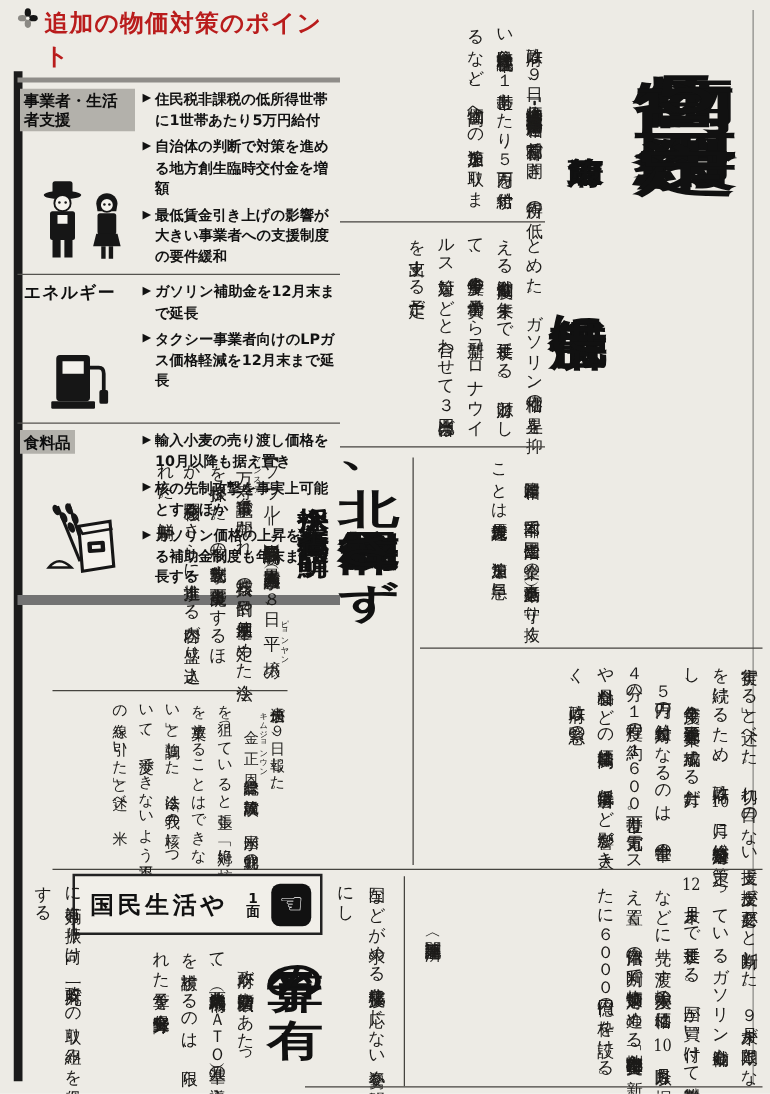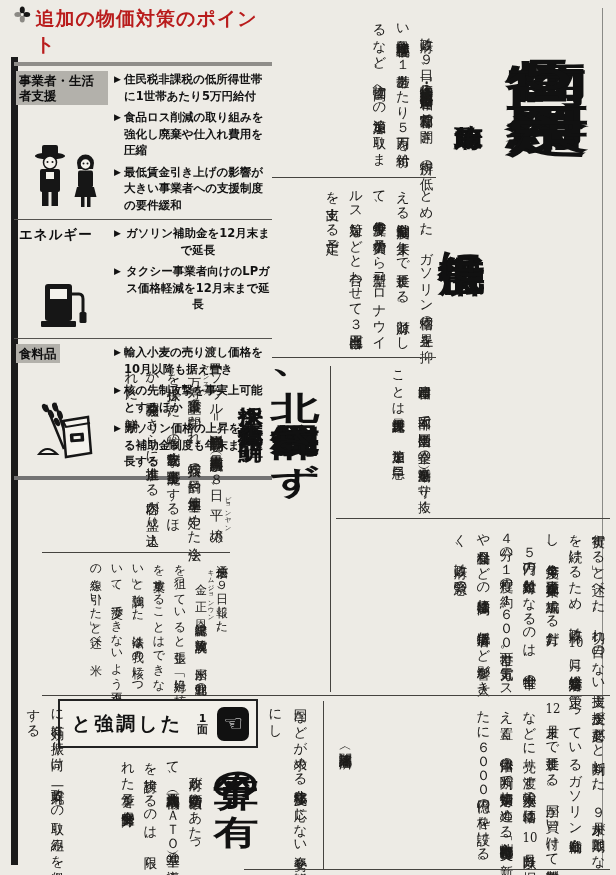--- a/index.html
+++ b/index.html
@@ -30,21 +30,21 @@
   
   .hr,.vr{position:absolute;background:#45433f;}
   .hr{height:1px;}
   .vr{width:1px;}
   .leftbar{position:absolute;left:11px;top:57px;width:7px;height:808px;background:#1b1b1b;}
   
   .infobox{position:absolute;left:14px;top:6px;width:258px;font-family:"DejaVu Sans","Liberation Sans",sans-serif;}
   .ib-title{display:flex;align-items:flex-start;gap:5px;font-weight:bold;font-size:19px;letter-spacing:1px;color:#b91c1c;}
   .ib-title-rule{height:4px;background:#8f8d89;margin-top:4px;}
   .ib-row{display:flex;border-bottom:1px solid #55534f;padding:5px 0 6px 2px;}
-  .ib-row.last{border-bottom:4px solid #737373;}
+  .ib-row.last{border-bottom:8px solid #737373;}
   .ib-left{width:98px;flex:none;display:flex;flex-direction:column;align-items:flex-start;gap:30px;}
   .ib-label{background:#b3b1ab;color:#0e0e0e;font-weight:bold;font-size:12.5px;line-height:15px;padding:2px 3px;letter-spacing:0;}
   .ib-label.nobg{background:transparent;font-size:13.5px;letter-spacing:1px;}
   .ib-icon{margin:6px auto 0 auto;}
   .ib-items{flex:1;display:flex;flex-direction:column;gap:5px;}
   .ib-item{display:flex;gap:3px;font-weight:600;font-size:11.5px;line-height:16.5px;letter-spacing:0;color:#121212;}
   .ib-item .bullet{flex:none;font-size:9px;line-height:16px;color:#111;}
   
   .refbox{
     position:absolute;left:58px;top:699px;width:200px;height:49px;
@@ -106,30 +106,30 @@
           <rect x="59" y="56" width="3.5" height="10" class="ink"></rect>
         </svg>
       </div>
       <div class="ib-items">
         <div class="ib-item">
             <span class="bullet">▶</span>
             <span>住民税非課税の低所得世帯に1世帯あたり5万円給付</span>
           </div>
         <div class="ib-item">
             <span class="bullet">▶</span>
-            <span>食品ロス削減の取り組みを強化し廃棄や仕入れ費用を圧縮</span>
+            <span>自治体の判断で対策を進める地方創生臨時交付金を増額</span>
           </div>
         <div class="ib-item">
             <span class="bullet">▶</span>
             <span>最低賃金引き上げの影響が大きい事業者への支援制度の要件緩和</span>
           </div>
       </div>
     </div>
 
-    <div class="ib-row" style="min-height:80px;text-align:center;">
+    <div class="ib-row" style="min-height:80px;">
       <div class="ib-left">
         <span class="ib-label nobg">エネルギー</span>
         <svg class="ib-icon" width="50" height="52" viewBox="0 0 50 52">
           <rect x="5" y="4" width="27" height="37" rx="3" class="ink"></rect>
           <rect x="10" y="9" width="17" height="10" class="paper"></rect>
           <rect x="1" y="41" width="35" height="6" rx="1" class="ink"></rect>
           <path d="M32 14 h7 c3 0 4 2 4 5 v14" fill="none" stroke="#161616" stroke-width="3"></path>
           <rect x="39.5" y="32" width="7" height="11" rx="1.5" class="ink"></rect>
         </svg>
       </div>
@@ -203,20 +203,20 @@
   <div class="vtext" style="left:42px;top:556px;width:190px;height:137px;line-height:21px;font-size:12px;">央通信が９日、報じた。<br>　<ruby>金正恩<rt>キムジョンウン</rt></ruby>総書記は施政演説で、米国が北朝鮮の崩壊を狙っていると主張し、「絶対に核を放棄することはできない」と強調した。法令は「我々の核について、交渉できないよう不退の線を引いた」と述べ、米</div>
   <div class="vr" style="left:323px;top:701px;height:168px;"></div>
   <div class="vtext" style="left:261px;top:699px;width:52px;height:172px;line-height:25px;">国などが求める非核化交渉に応じない姿勢を鮮明にし</div>
 
   <div class="refbox">
     <div class="ref-hand">☜</div>
     <div class="ref-page">
       <div>1</div>
       <div>面</div>
     </div>
-    <div class="ref-label">と強調した</div>
+    <div class="ref-label">国民生活や</div>
   </div>
   <div class="hl hl-def">予算の有</div>
   <div class="vtext indent1" style="left:60px;top:752px;width:147px;height:123px;line-height:22.5px;">政府が防衛費増額にあたって、北大西洋条約機構（ＮＡＴＯ）基準の導入を検討するのは、限られた予算を安全保障分野</div>
   <div class="vtext" style="left:22px;top:699px;width:48px;height:176px;line-height:24px;">に有効に振り向け、政府一丸での取り組みを促進する</div>
 
   <div class="hr" style="left:244px;top:869px;width:366px;"></div>
 </div>
 
 </body></html>

